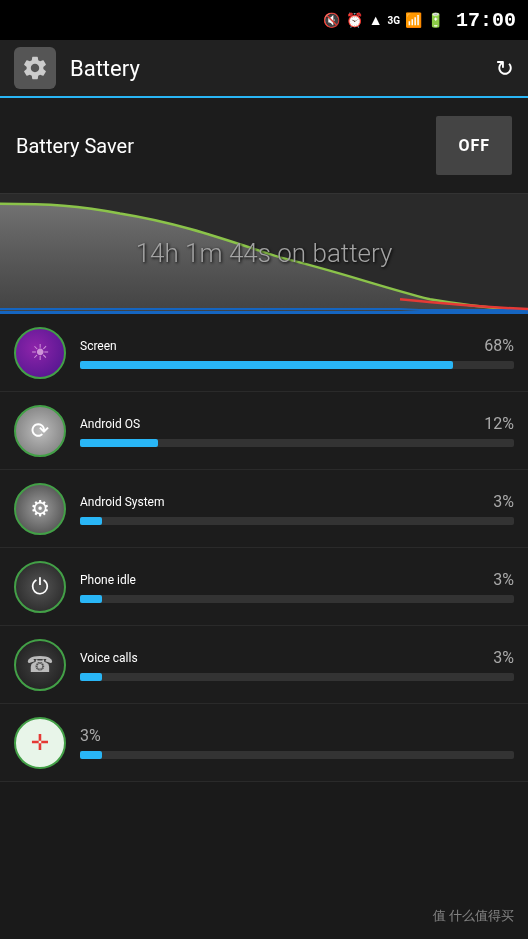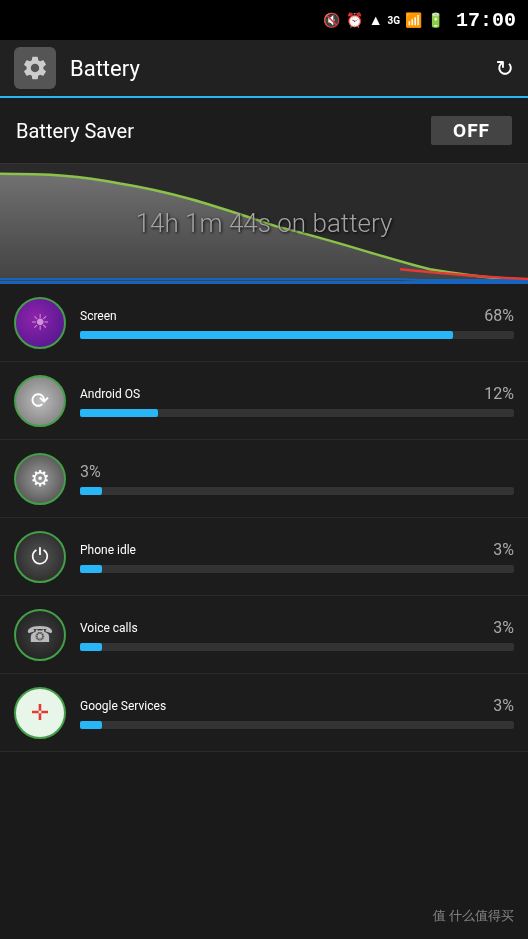--- a/index.html
+++ b/index.html
@@ -95,23 +95,23 @@
     }
 
     .battery-saver-label {
       font-size: 20px;
       color: #fff;
     }
 
     .toggle-off {
       background: #444;
       color: #fff;
-      font-size: 19px;
+      font-size: 16px;
       font-weight: bold;
-      padding: 3px 22px;
+      padding: 20px 22px;
       border-radius: 2px;
       letter-spacing: 1px;
     }
 
     
     .charging-status {
       padding: 16px 16px 12px;
       border-bottom: 1px solid #333;
     }
 
@@ -302,20 +302,21 @@
         <div class="app-bar-fill" style="width:18%;"></div>
       </div>
     </div>
   </div>
       <div class="app-item">
     <div class="app-icon-wrap" style="background:radial-gradient(circle at 50% 50%, #9e9e9e, #424242);border:2px solid #43a047;border-radius:26px;">
       <span style="font-size:22px;color:#fff;">⚙</span>
     </div>
     <div class="app-info">
       <div class="app-name-row">
+        <span class="app-name">Android System</span>
         <span class="app-percent">3%</span>
       </div>
       <div class="app-bar-bg">
         <div class="app-bar-fill" style="width:5%;"></div>
       </div>
     </div>
   </div>
       <div class="app-item">
     <div class="app-icon-wrap" style="background:radial-gradient(circle at 50% 50%, #555, #222);border:2px solid #43a047;border-radius:26px;">
       <span style="font-size:22px;color:#fff;">⏻</span>
@@ -343,21 +344,20 @@
         <div class="app-bar-fill" style="width:5%;"></div>
       </div>
     </div>
   </div>
       <div class="app-item">
     <div class="app-icon-wrap" style="background:#e8f5e9;border:2px solid #43a047;border-radius:26px;">
       <span style="font-size:22px;color:#e53935;">✛</span>
     </div>
     <div class="app-info">
       <div class="app-name-row">
-        <span class="app-name">Google Services</span>
         <span class="app-percent">3%</span>
       </div>
       <div class="app-bar-bg">
         <div class="app-bar-fill" style="width:5%;"></div>
       </div>
     </div>
   </div>
     </div>
 
 </div>

